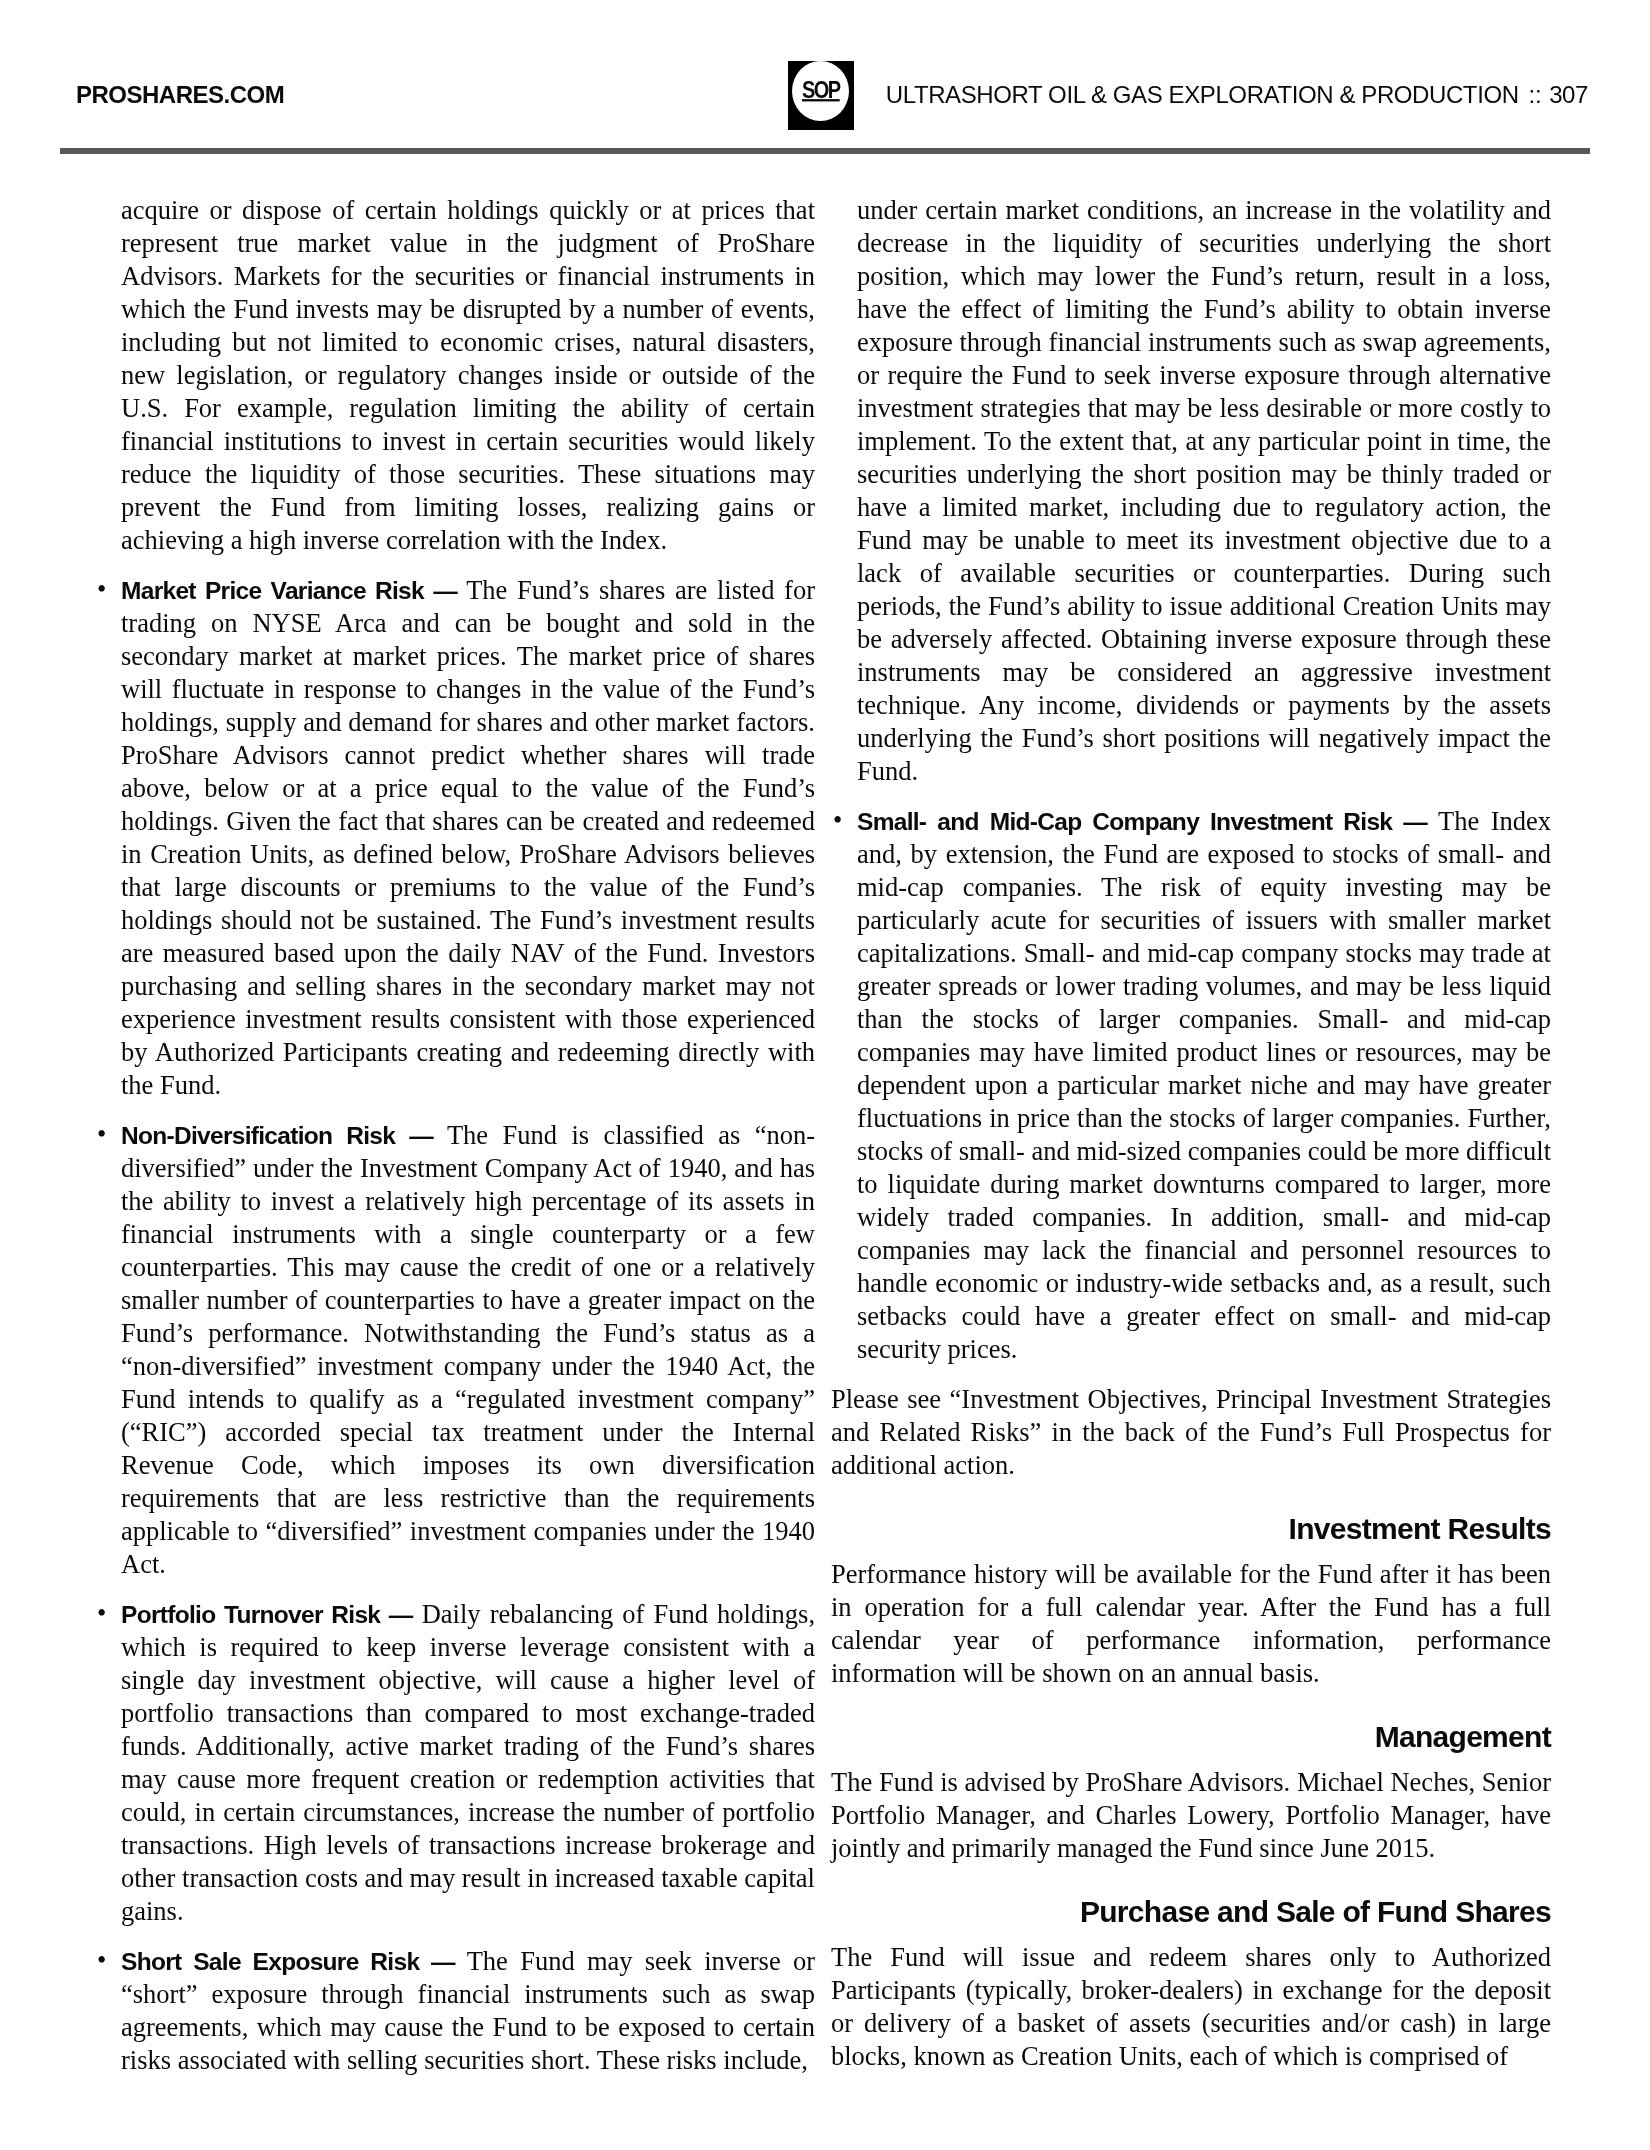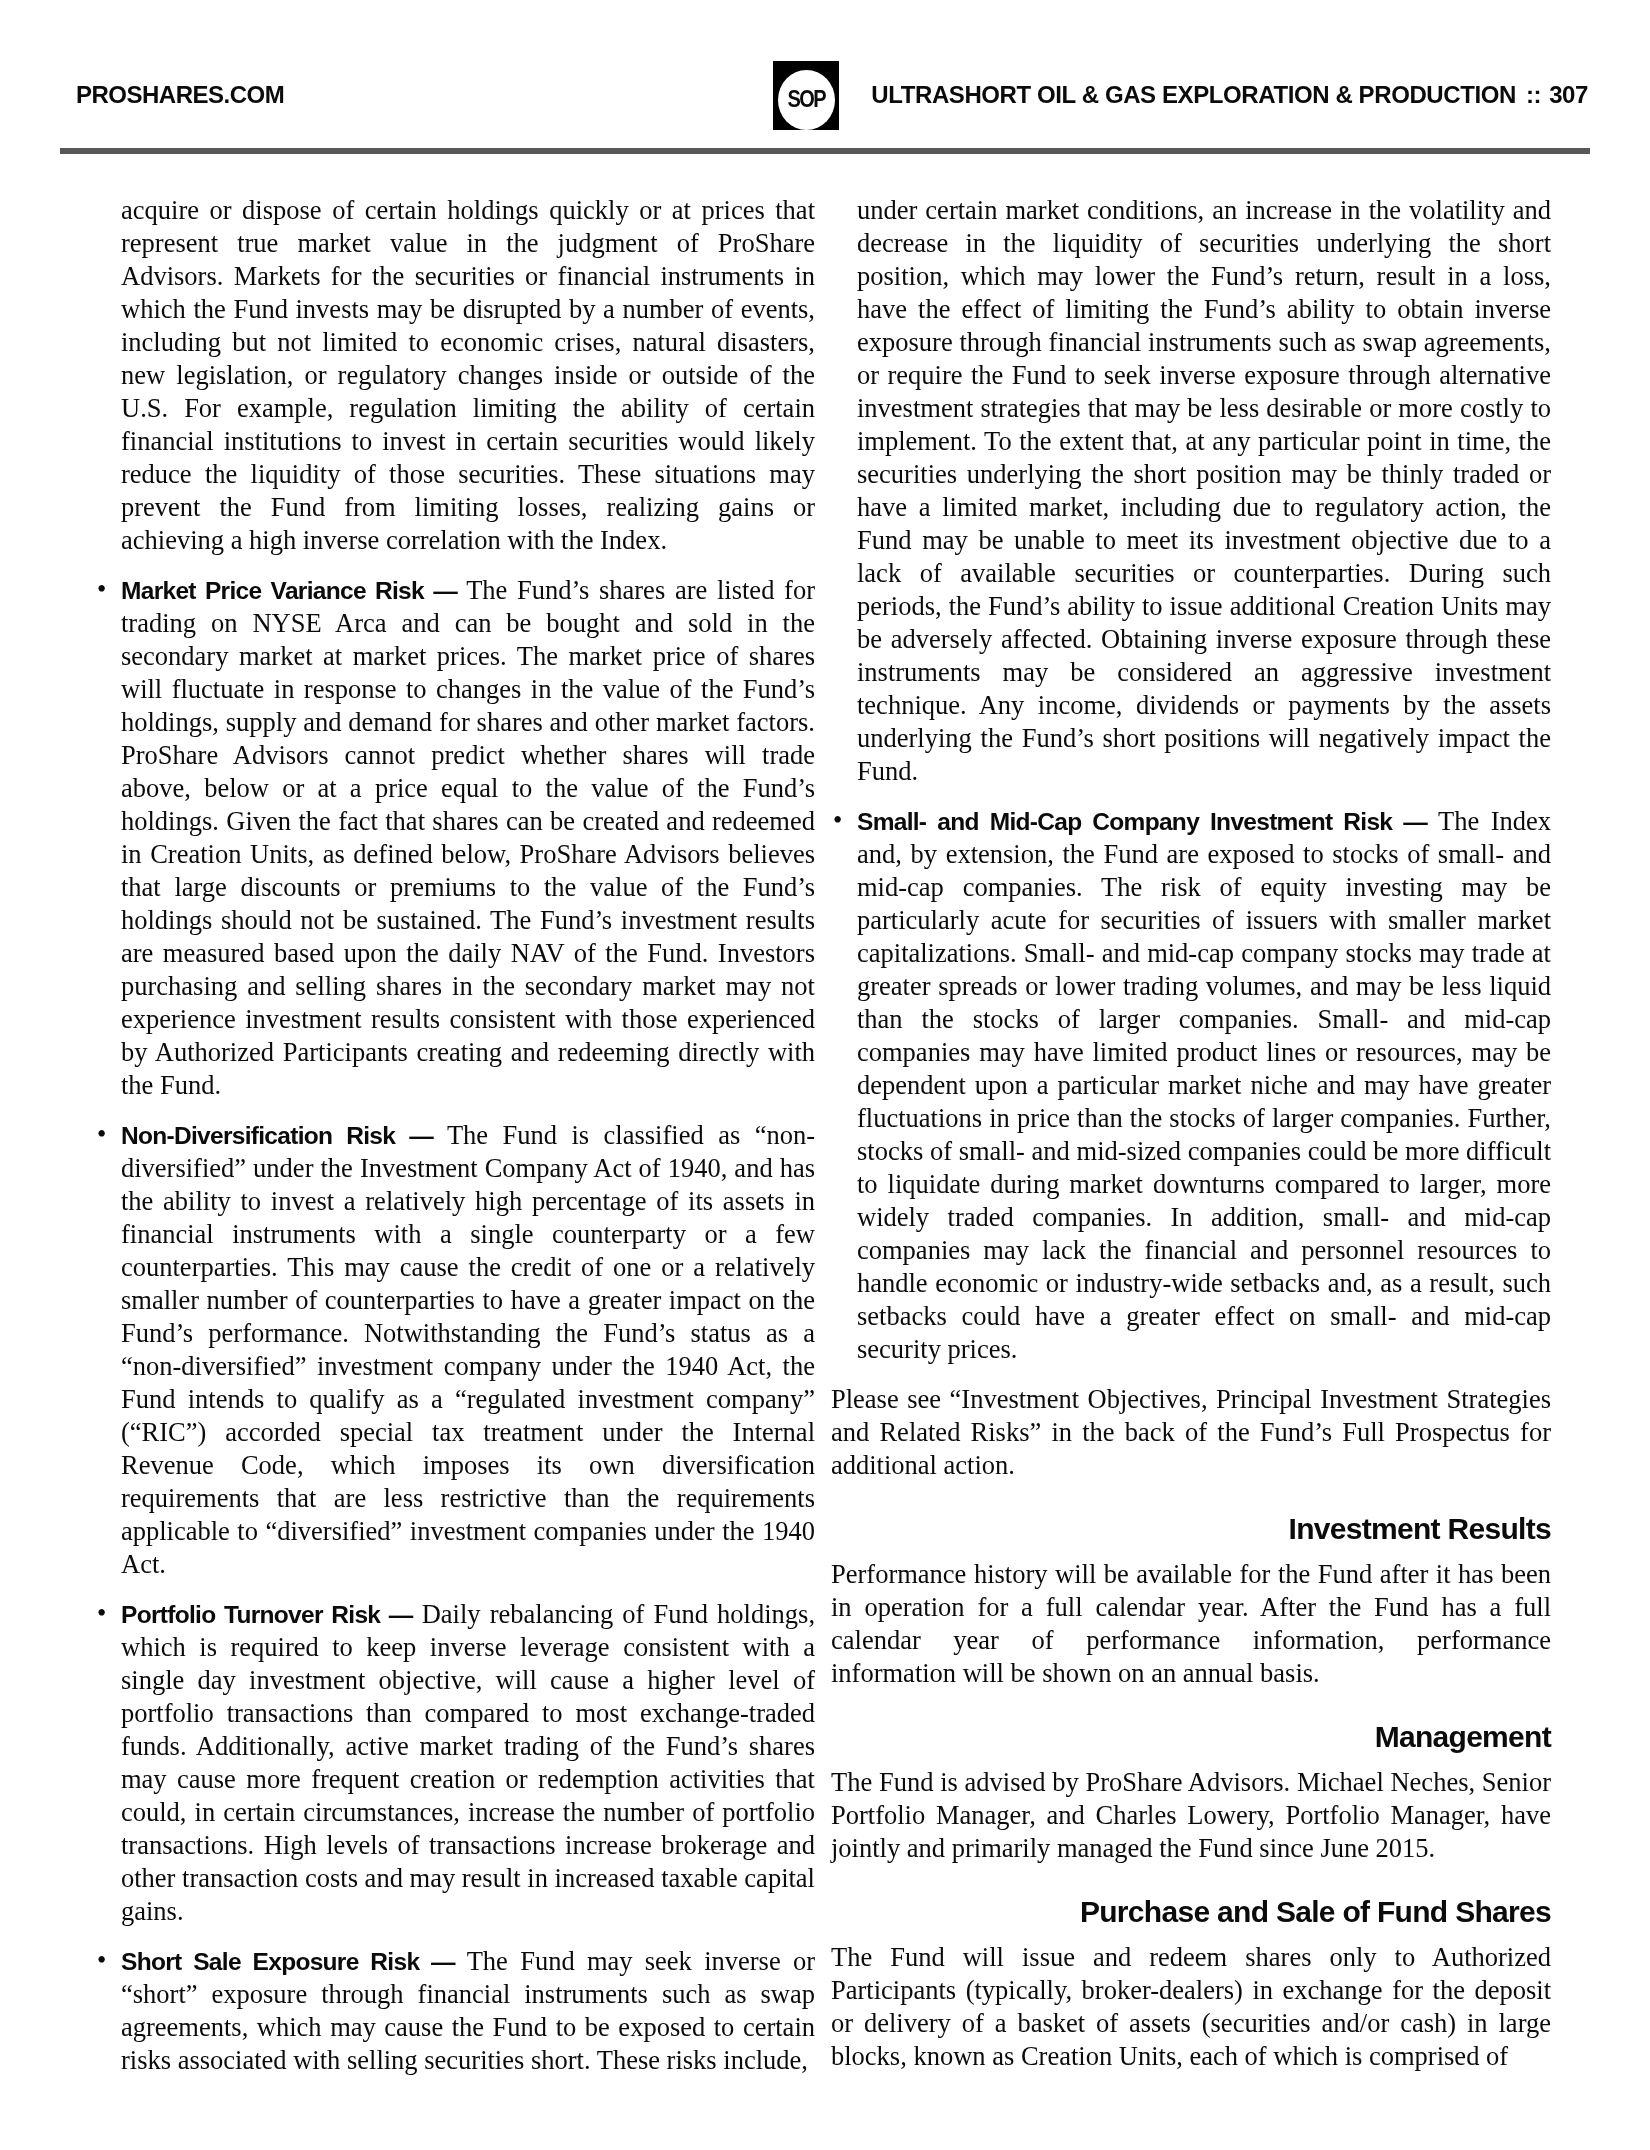--- a/index.html
+++ b/index.html
@@ -17,35 +17,36 @@
     display: flex; align-items: center; justify-content: space-between;
     padding: 52px 62px 0 76px; height: 86px; gap: 45px;
   }
   .site {
     font-family: "Liberation Sans", sans-serif;
     font-weight: bold; font-size: 24px; letter-spacing: -0.5px;
   }
   .hdr-right { display: flex; align-items: center; gap: 32px; }
   .logo {
     width: 66px; height: 69px; background: #000;
-    display: flex; align-items: flex-end; justify-content: center;
+    display: flex; align-items: flex-start; justify-content: center;
     flex: 0 0 auto;
+    text-decoration: underline;
   }
   .logo-circle {
     width: 57px; height: 60px; background: #fff; border-radius: 50%;
     display: flex; align-items: center; justify-content: center;
   }
   .logo-circle span {
     font-family: "Liberation Sans", sans-serif;
     font-weight: bold; font-size: 20px; letter-spacing: -1.5px;
     transform: scaleY(1.15);
   }
   .doc-title {
     font-family: "Liberation Sans", sans-serif;
-    font-weight: bold; font-size: 24px; letter-spacing: -0.4px;
+    font-weight: normal; font-size: 24px; letter-spacing: -0.4px;
     white-space: nowrap;
   }
   .doc-title .sep { margin: 0 8px 0 10px; }
   .rule { height: 6px; background: #57585a; margin: 10px 60px 0 60px; }
 
   
   .columns { display: flex; gap: 16px; padding: 40px 80px 0 95px; }
   .col {
     width: 720px; flex: 0 0 720px;
     font-size: 26.5px; line-height: 33px;

